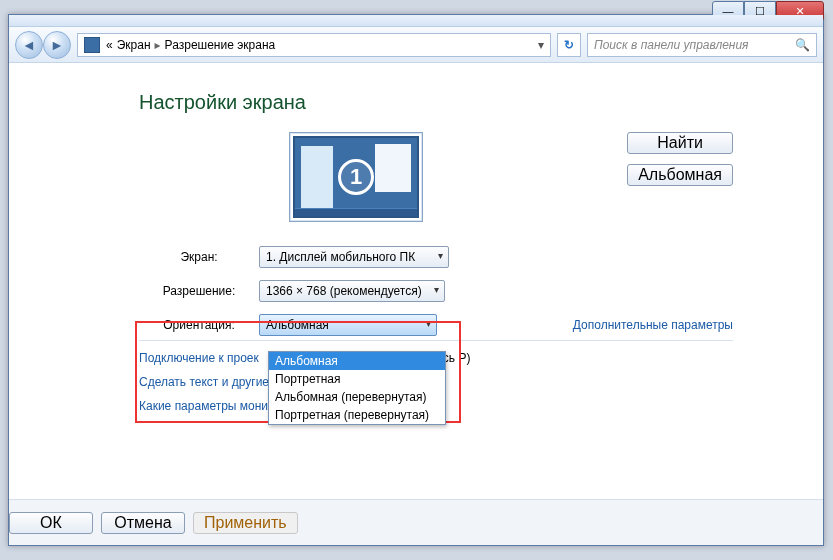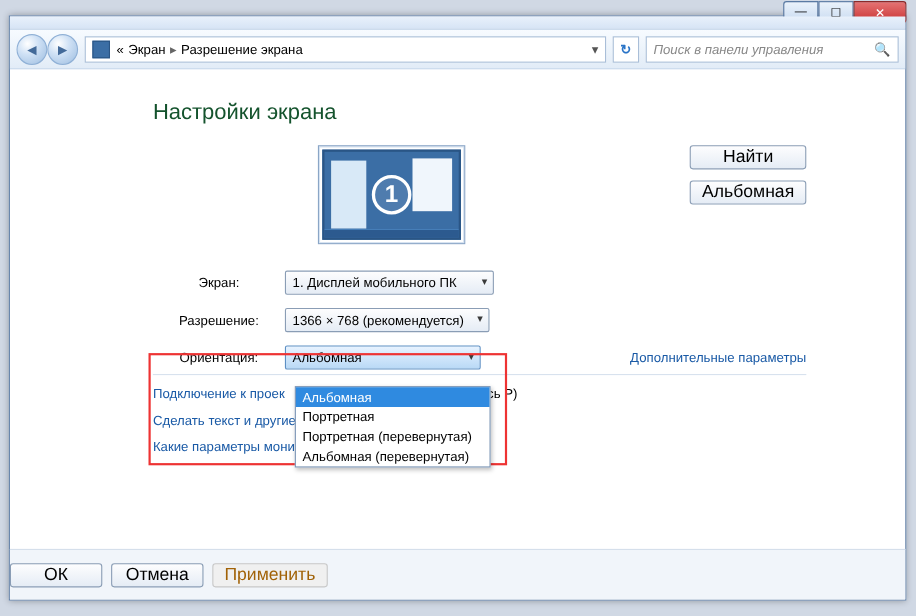--- a/index.html
+++ b/index.html
@@ -139,22 +139,22 @@
 
     <div class="linkrow">Сделать текст и другие элементы больше или меньше</div>
     <div class="linkrow">Какие параметры монитора следует выбрать?</div>
   </div>
 
   <div class="highlight-box"></div>
 
   <div class="droplist">
     <div class="opt sel">Альбомная</div>
     <div class="opt">Портретная</div>
+    <div class="opt">Альбомная (перевернутая)</div>
     <div class="opt">Портретная (перевернутая)</div>
-    <div class="opt">Альбомная (перевернутая)</div>
   </div>
 
   <div class="footer">
     <div class="winbtn">ОК</div>
     <div class="winbtn">Отмена</div>
     <div class="winbtn disabled">Применить</div>
   </div>
 
 </div>
 

